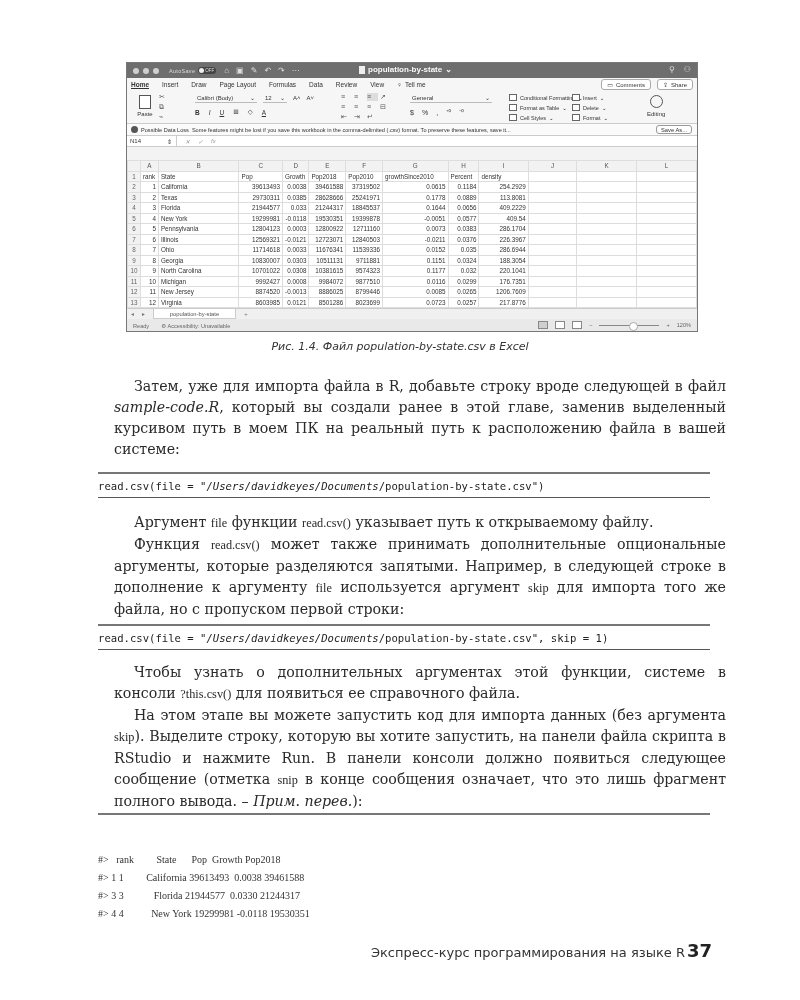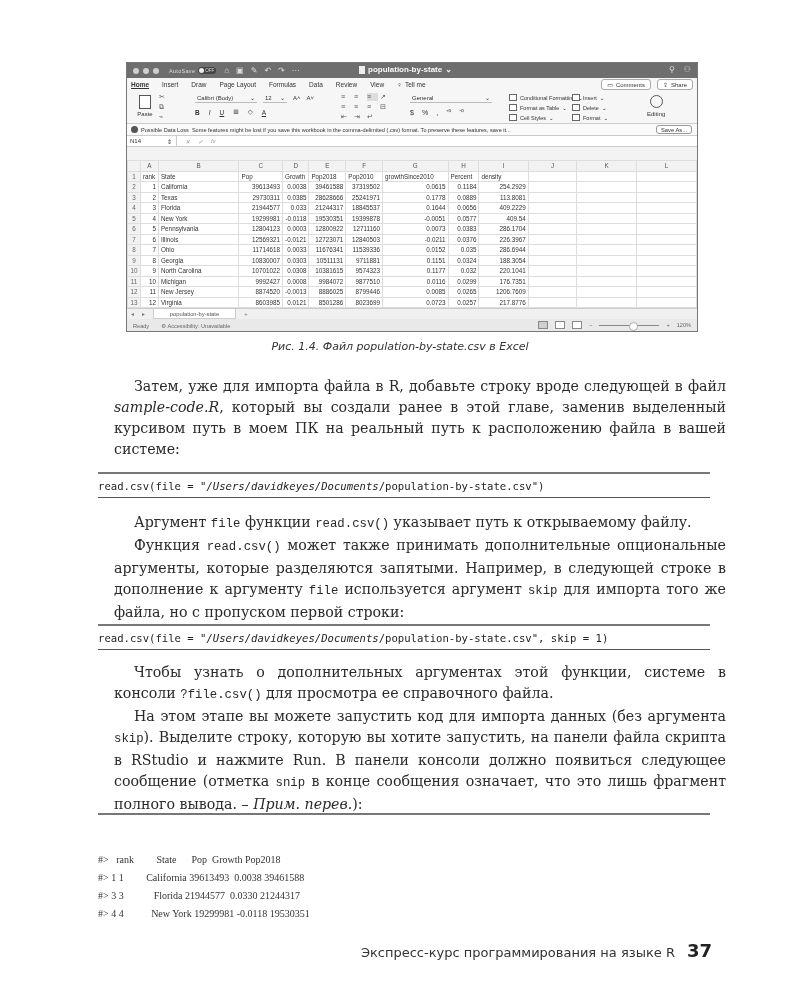--- a/index.html
+++ b/index.html
@@ -71,27 +71,27 @@
   .sb-right { position: absolute; right: 6px; top: 2px; display: flex; align-items: center; gap: 7px; }
   .view-ic { width: 10px; height: 8px; border: 1px solid #888; background: #fff; display: inline-block; }
   .view-ic.active { background: #cfcfcf; }
   .zoom-slider { width: 60px; height: 1px; background: #888; position: relative; }
   .zoom-slider::after { content: ""; position: absolute; left: 30px; top: -3px; width: 7px; height: 7px; border-radius: 50%; background: #fff; border: 1px solid #aaa; }
 
   
   .caption { position: absolute; top: 340px; left: 0; width: 800px; text-align: center; font-family: "DejaVu Sans", sans-serif; font-style: italic; font-size: 11px; color: #333; }
   .para { position: absolute; left: 98px; width: 612px; font-size: 14.2px; line-height: 21px; text-align: justify; color: #2a2a2a; margin-left: 16px; }
   .para .ind { display: inline-block; width: 20px; }
-  .para code, .para .mono { font-family: Liberation Mono, monospace; font-size: 12.3px; }
+  .para code, .para .mono { font-family: Liberation Serif, serif; font-size: 12.3px; }
   .para i { font-style: italic; }
   .para b { font-weight: normal; }
   .codeblock { position: absolute; left: 98px; width: 612px; border-top: 2px solid #777; border-bottom: 1.5px solid #555; font-family: "DejaVu Sans Mono", monospace; font-size: 10.6px; padding: 6px 0 5px; color: #222; white-space: pre; }
   .codeblock i { font-style: italic; }
   .output { position: absolute; left: 98px; width: 612px; top: 813px; border-top: 2px solid #777; font-family: Liberation Serif, serif; font-size: 10px; line-height: 18px; padding-top: 18px; color: #333; white-space: pre; }
-  .footer { position: absolute; top: 940px; right: 88px; display: flex; align-items: baseline; gap: 12px; font-family: "DejaVu Sans", sans-serif; }
+  .footer { position: absolute; top: 940px; right: 88px; display: flex; align-items: baseline; gap: 2px; font-family: "DejaVu Sans", sans-serif; }
   .footer .ftitle { font-size: 13px; color: #333; }
   .footer .pno { font-size: 18px; font-weight: bold; color: #222; }
 </style>
 </head>
 <body>
 
 <div class="excel">
   <div class="titlebar">
     <div class="traffic">
       <span></span>
@@ -528,21 +528,21 @@
 <div class="codeblock" style="top:472px;"><span>read.csv(file = "</span><i>/Users/davidkeyes/Documents</i><span>/population-by-state.csv")</span></div>
 
 <div class="para" style="top:512px;">
   <span class="ind"></span><span>Аргумент </span><code>file</code><span> функции </span><code>read.csv()</code><span> указывает путь к открываемому файлу.</span><br>
   <span class="ind"></span><span>Функция </span><code>read.csv()</code><span> может также принимать дополнительные опциональные аргументы, которые разделяются запятыми. Например, в следующей строке в дополнение к аргументу </span><code>file</code><span> используется аргумент </span><code>skip</code><span> для импорта того же файла, но с пропуском первой строки:</span>
 </div>
 
 <div class="codeblock" style="top:624px;"><span>read.csv(file = "</span><i>/Users/davidkeyes/Documents</i><span>/population-by-state.csv", skip = 1)</span></div>
 
 <div class="para" style="top:662px;">
-  <span class="ind"></span><span>Чтобы узнать о дополнительных аргументах этой функции, системе в консоли </span><code>?file.csv()</code><span> для просмотра ее справочного файла.</span><br>
+  <span class="ind"></span><span>Чтобы узнать о дополнительных аргументах этой функции, системе в консоли </span><code>?this.csv()</code><span> для появиться ее справочного файла.</span><br>
   <span class="ind"></span><span>На этом этапе вы можете запустить код для импорта данных (без аргумента </span><code>skip</code><span>). Выделите строку, которую вы хотите запустить, на панели файла скрипта в RStudio и нажмите </span><b>Run</b><span>. В панели консоли должно появиться следующее сообщение (отметка </span><code>snip</code><span> в конце сообщения означает, что это лишь фрагмент полного вывода. – </span><i>Прим. перев.</i><span>):</span>
 </div>
 
 <div class="output">
 <div>#&gt;   rank         State      Pop  Growth Pop2018</div><div>#&gt; 1 1         California 39613493  0.0038 39461588</div><div>#&gt; 3 3            Florida 21944577  0.0330 21244317</div><div>#&gt; 4 4           New York 19299981 -0.0118 19530351</div></div>
 
 <div class="footer">
   <span class="ftitle">Экспресс-курс программирования на языке R</span>
   <span class="pno">37</span>
 </div>

